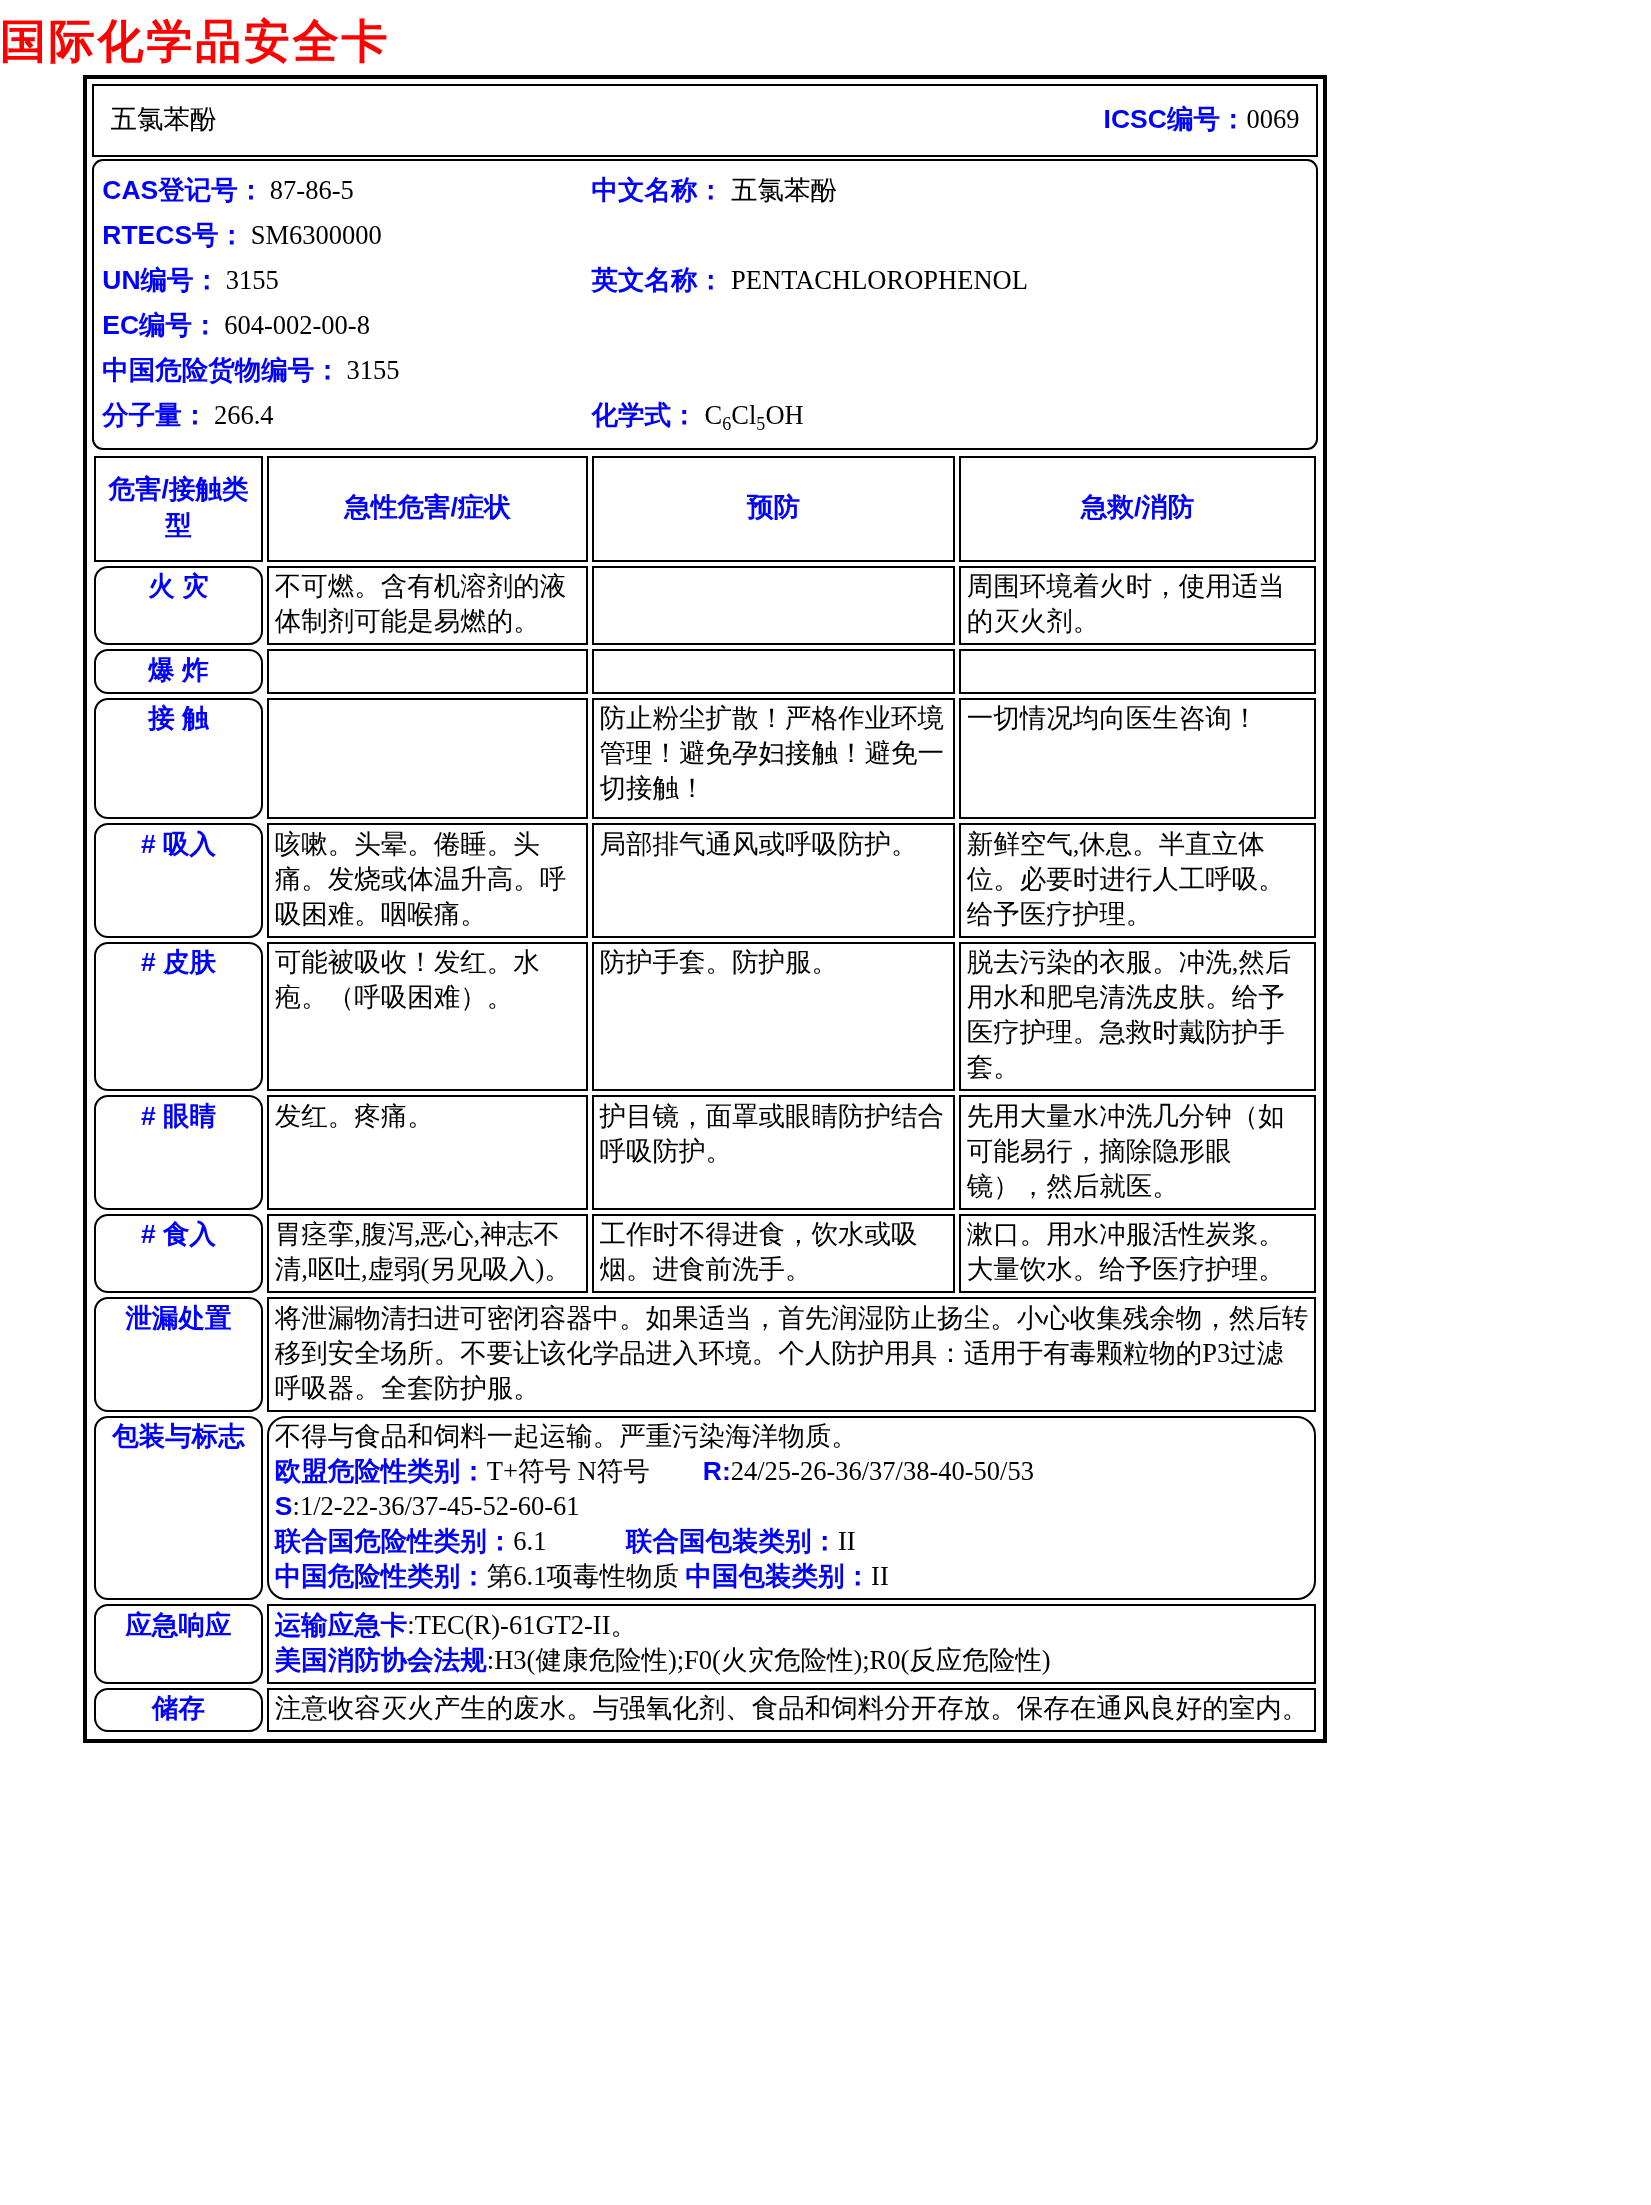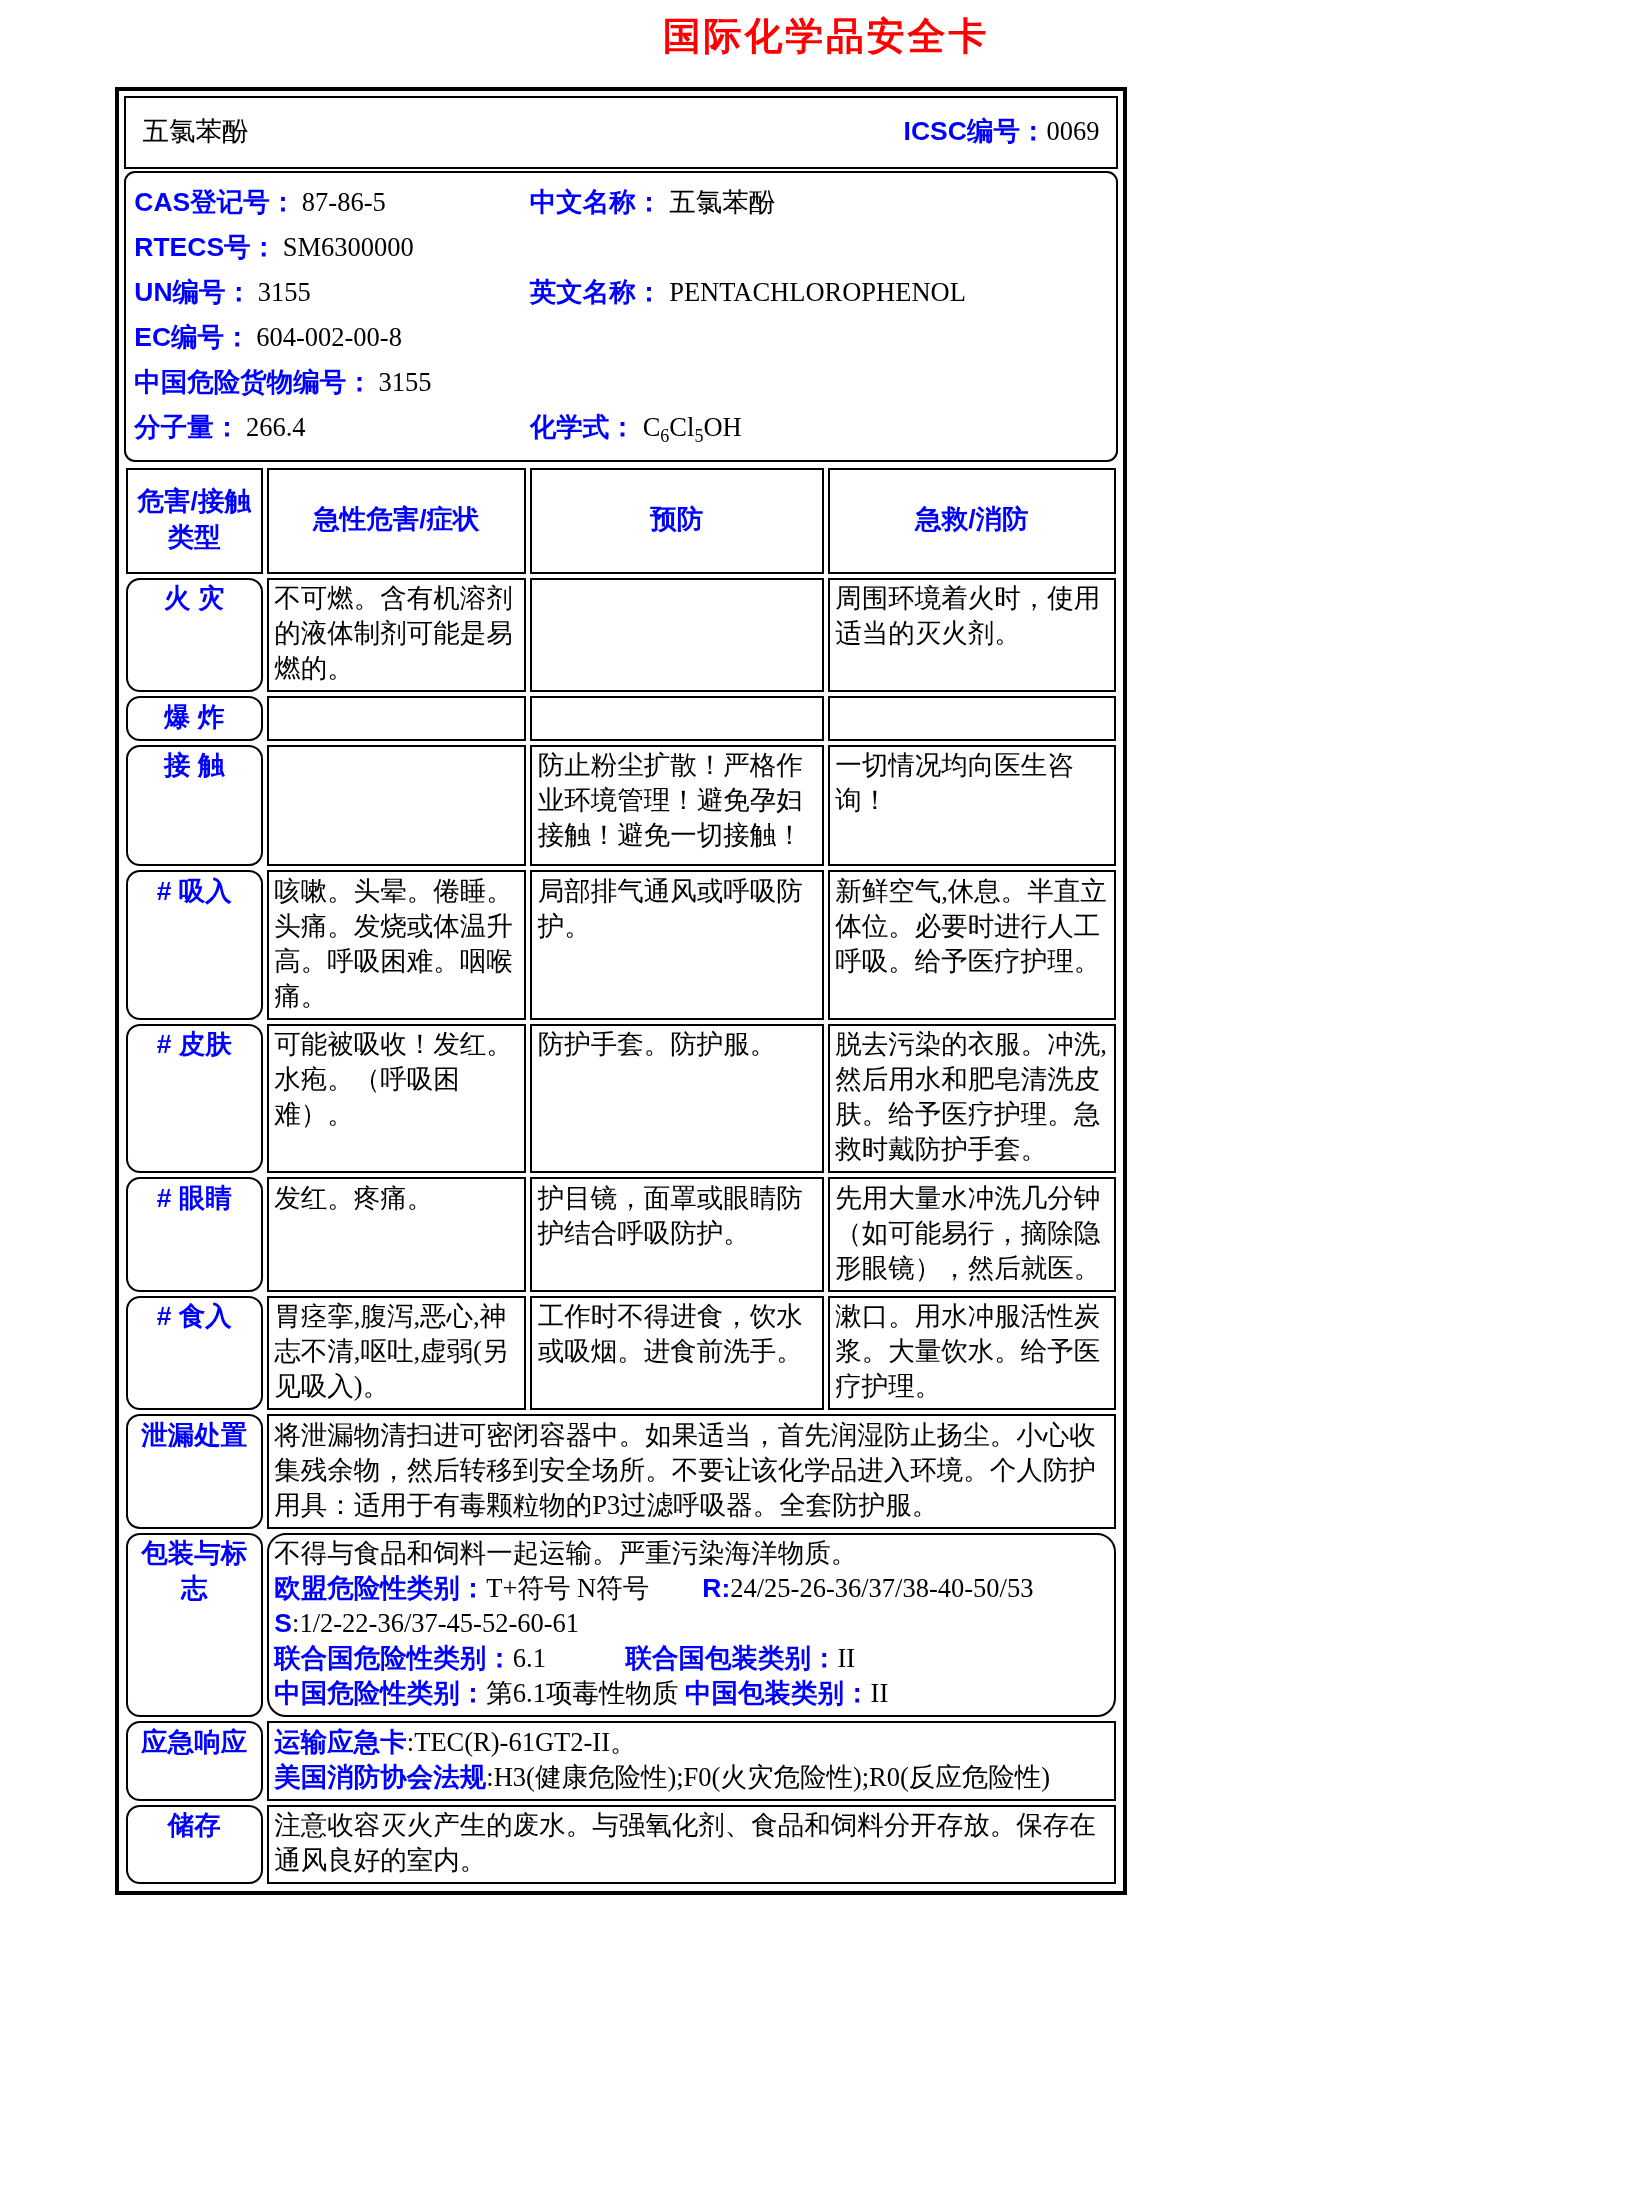--- a/index.html
+++ b/index.html
@@ -8,32 +8,32 @@
     --ink:#000000;
   }
   html,body{margin:0;padding:0;background:#ffffff;}
   body{
     width:1652px;height:2205px;
     font-family:"Liberation Serif","DejaVu Serif",serif;
     color:var(--ink);
     font-size:26.5px;
   }
   .page-title{
-    margin:11px 0 25px 0;
-    text-align:center;
+    margin:11px 0 2px 0;
+    text-align:left;
     color:var(--red);
     font-family:"Liberation Sans","DejaVu Sans",sans-serif;
     font-weight:bold;
-    font-size:38px;
+    font-size:46px;
     letter-spacing:2.8px;
   }
   .card{
     box-sizing:border-box;
-    width:1012px;
-    margin-left:115px;
+    width:1244px;
+    margin-left:83px;
     border:4.2px solid var(--ink);
     background:#ffffff;
     padding:2.8px;
   }
   .box{
     border:2.1px solid var(--ink);
     margin:2.1px;
   }
   .lbl{
     color:var(--blue);

